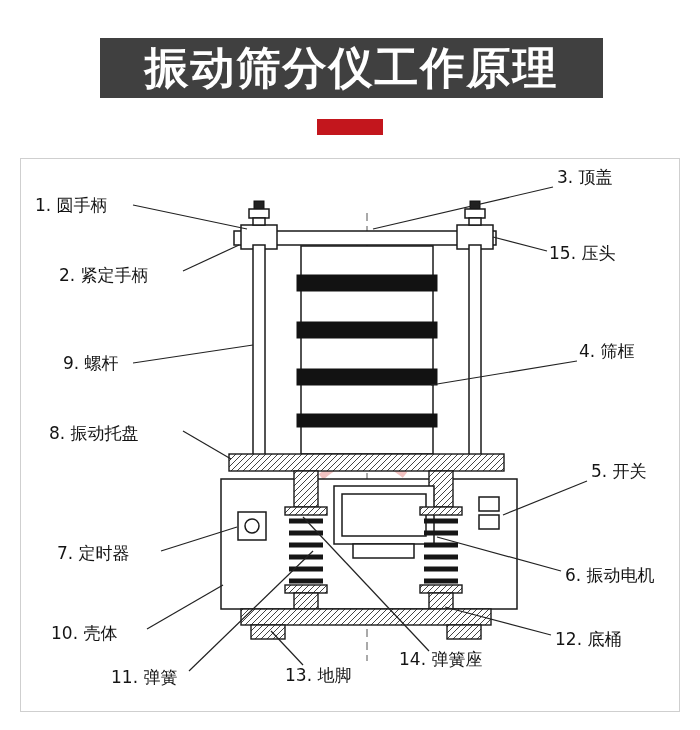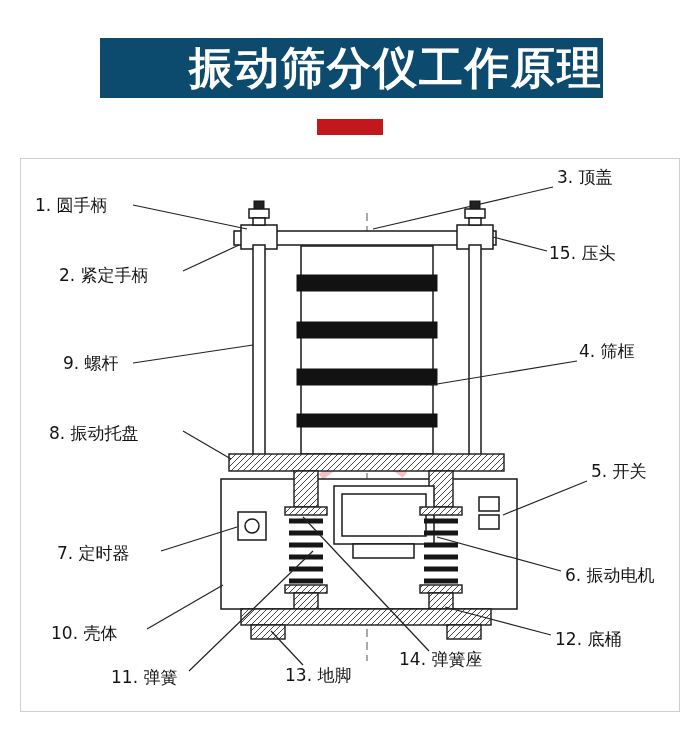--- a/index.html
+++ b/index.html
@@ -1,19 +1,19 @@
 <!DOCTYPE html>
 <html><head>
 <meta charset="utf-8">
 <style>
   html,body{margin:0;padding:0;background:#fff;}
   .page{position:relative;width:700px;height:730px;background:#fff;overflow:hidden;
         font-family:"DejaVu Sans","Liberation Sans",sans-serif;}
   .banner{position:absolute;left:100px;top:38px;width:503px;height:60px;
-          background:#0c4a6e;display:flex;align-items:center;justify-content:flex-end;}
+          background:#404040;display:flex;align-items:center;justify-content:center;}
   .banner .title{color:#ffffff;font-size:44px;font-weight:bold;letter-spacing:2px;
                  line-height:1;white-space:nowrap;}
   .divider{position:absolute;left:317px;top:119px;width:66px;height:16px;background:#c3161d;}
   .diagram-box{position:absolute;left:20px;top:158px;width:658px;height:552px;
                border:1px solid #cfcfcf;background:#fff;}
   svg{display:block;}
   svg text.lbl{font-family:"DejaVu Sans","Liberation Sans",sans-serif;
                font-size:17px;fill:#141414;}
   svg .lead{stroke:#222;stroke-width:1.2;fill:none;}
   svg .ink{stroke:#1a1a1a;fill:#ffffff;stroke-width:1.5;}

